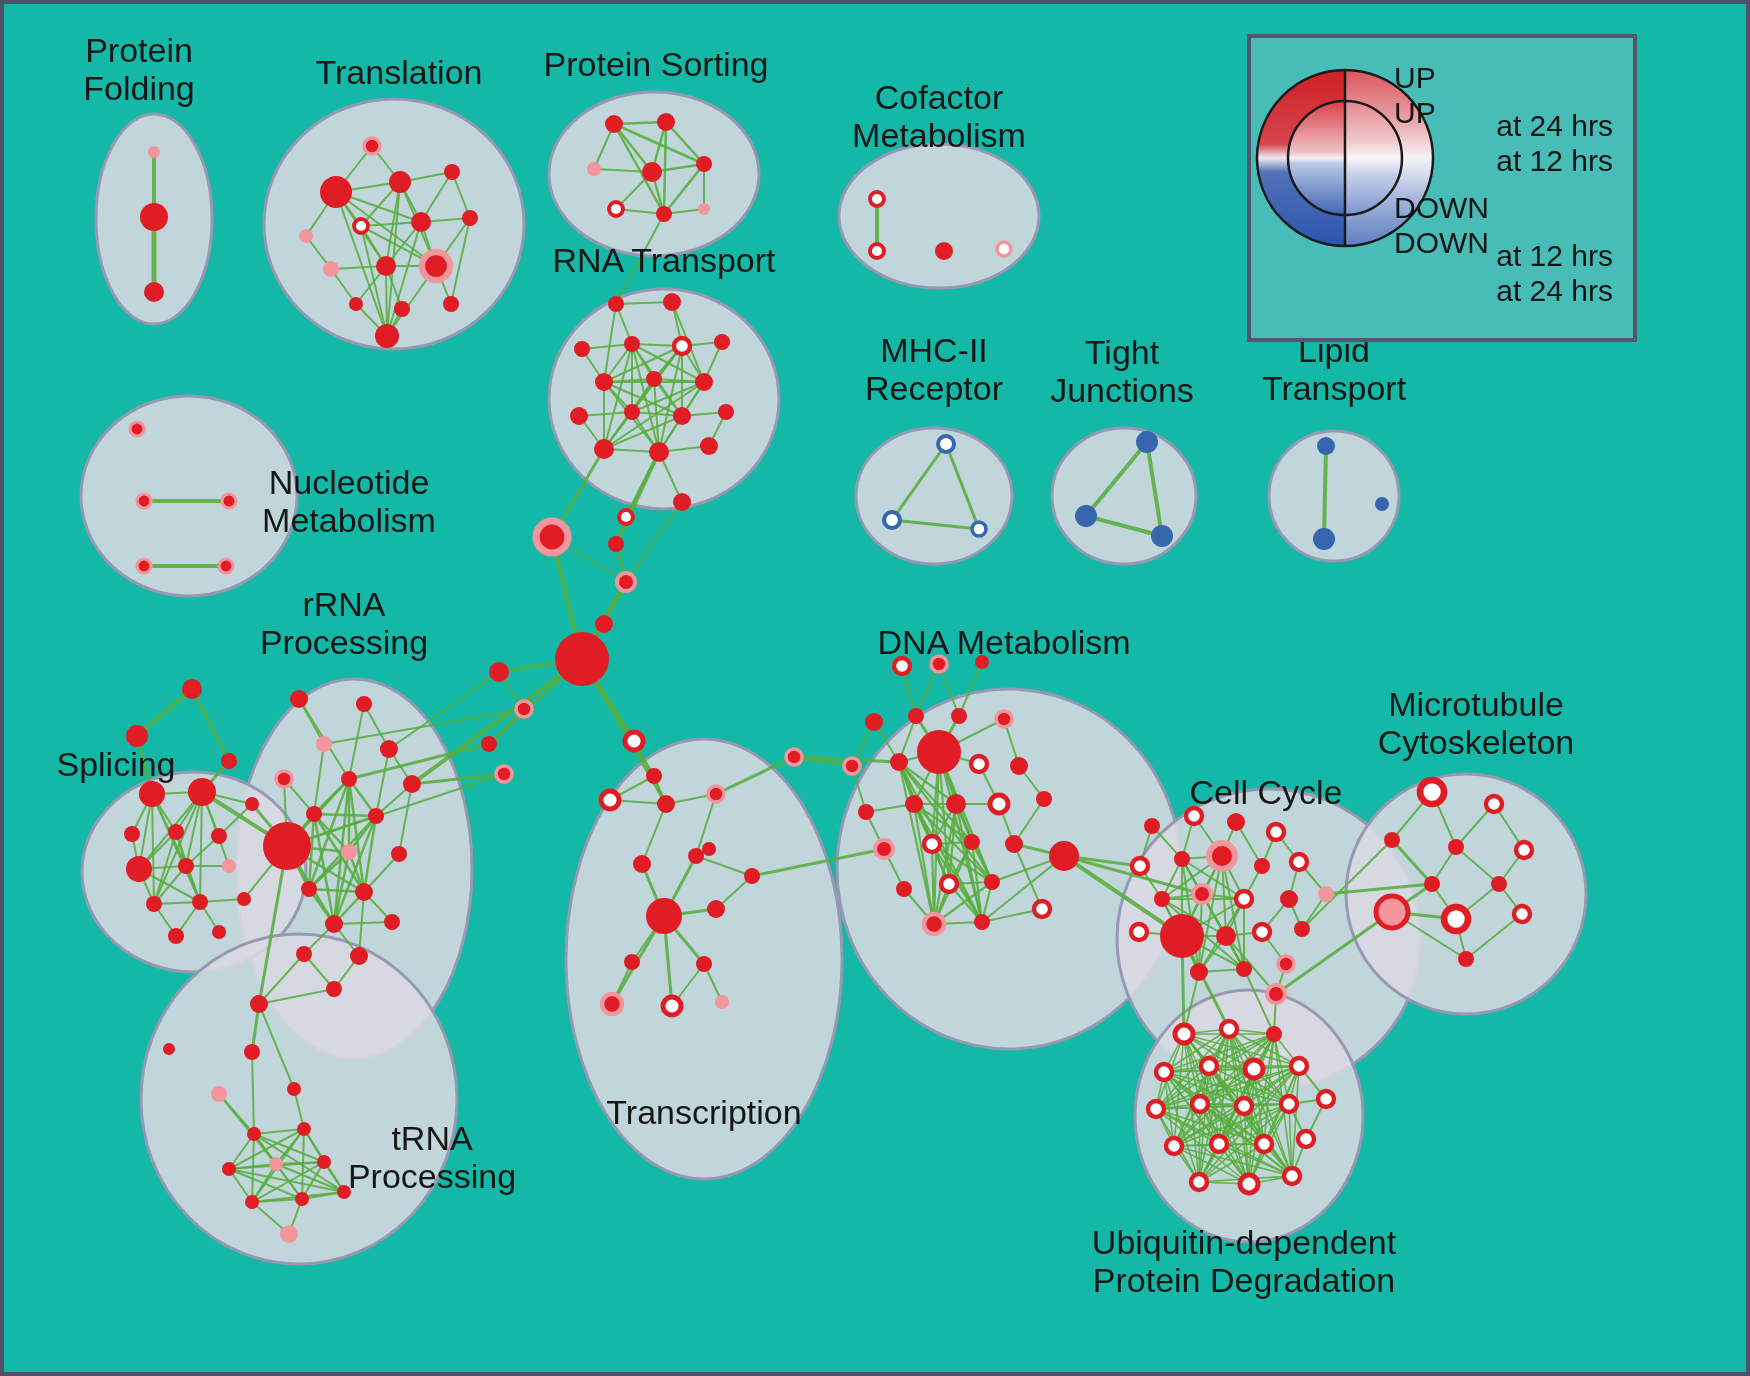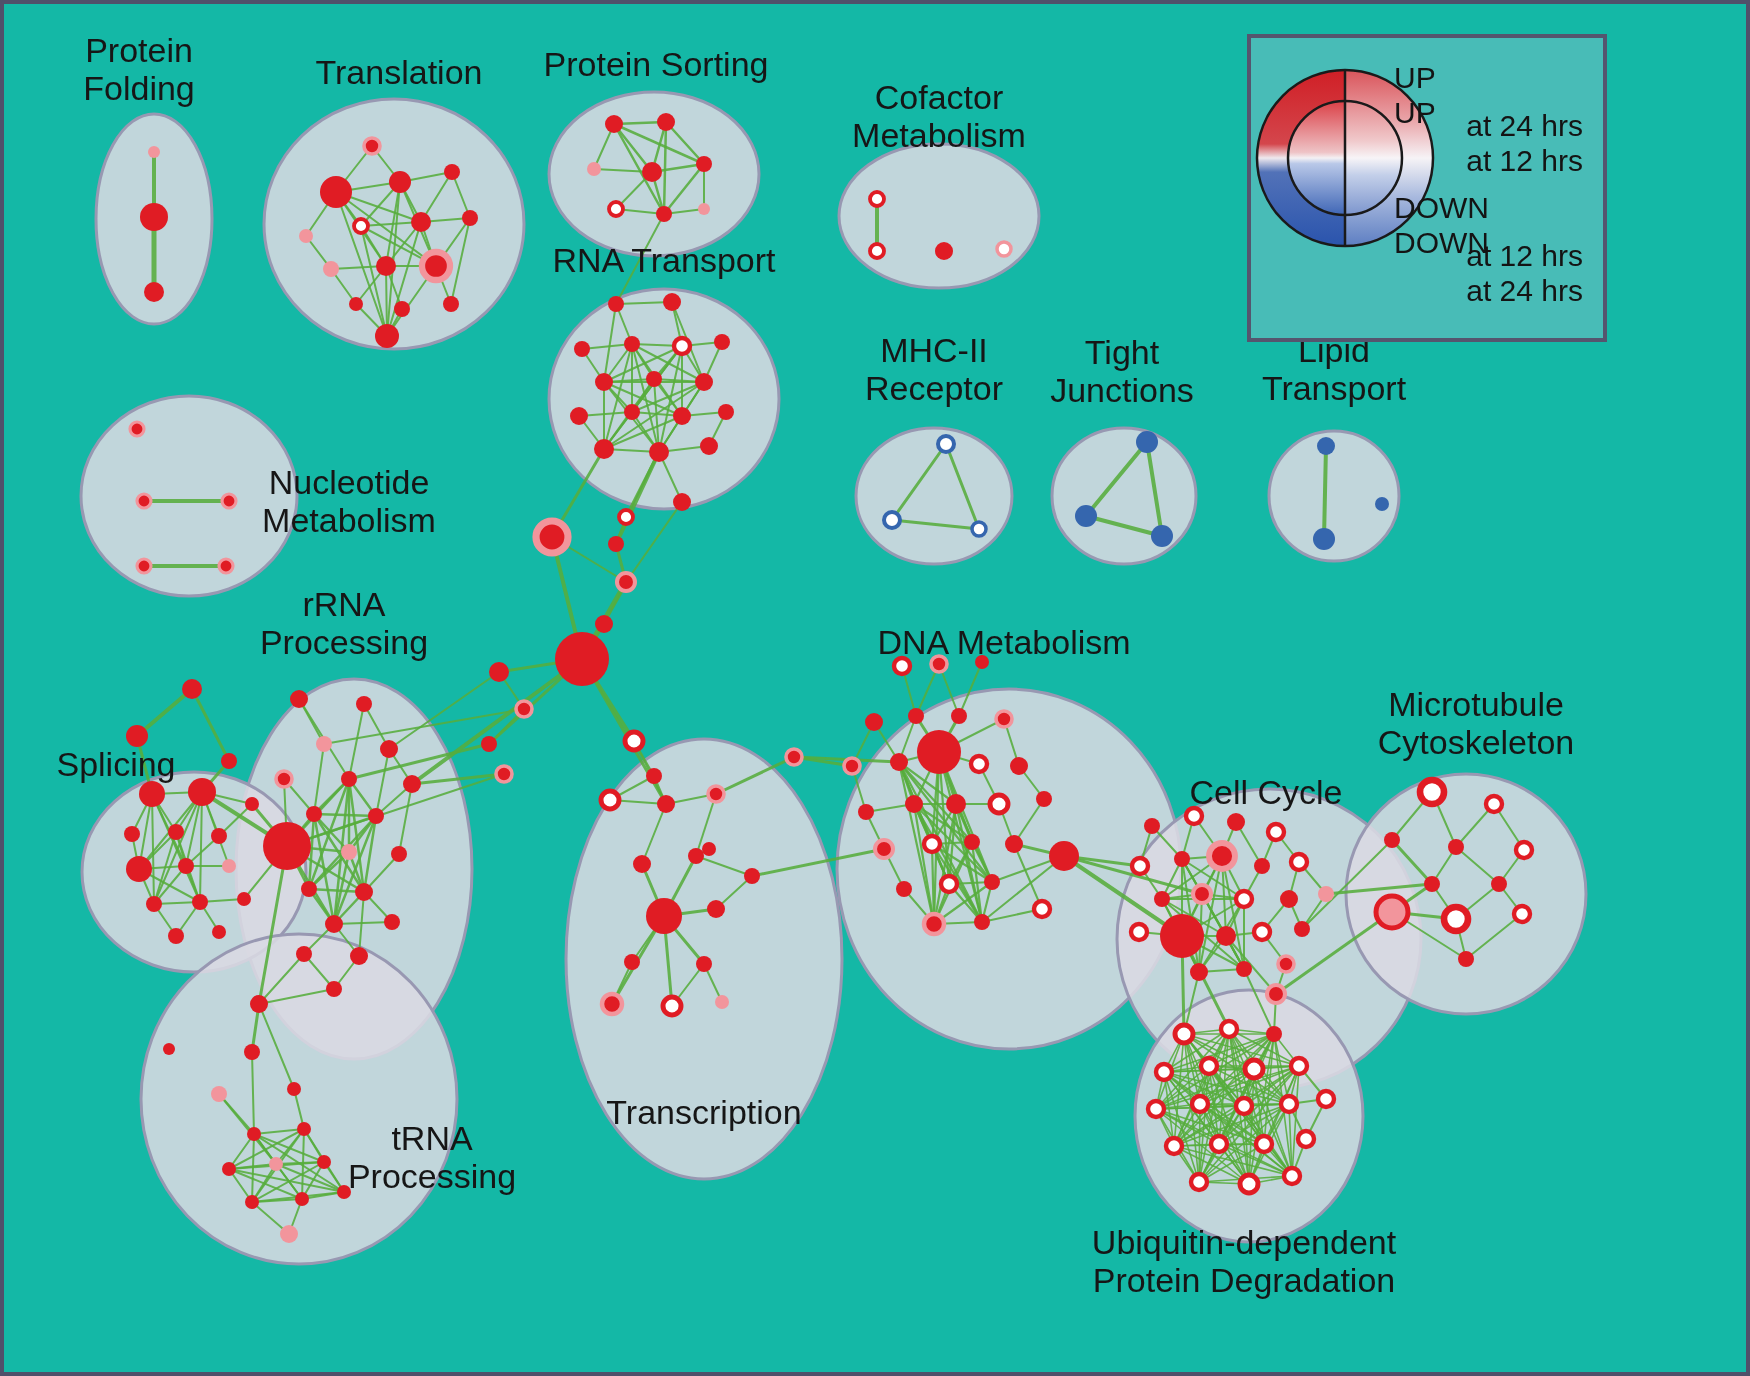--- a/index.html
+++ b/index.html
@@ -1,20 +1,20 @@
 <!DOCTYPE html>
 <html><head>
 <meta charset="utf-8">
 <style>
   html,body{margin:0;padding:0;background:#c5c6df;}
   .stage{position:relative;width:1750px;height:1376px;background:#14b8a6;
          border:4px solid #50506a;box-sizing:border-box;overflow:hidden;
          font-family:"Liberation Sans", sans-serif;}
   #net{position:absolute;left:0;top:0;}
-  .legend{position:absolute;left:1243px;top:30px;width:360px;height:308px;
+  .legend{position:absolute;left:1243px;top:30px;width:390px;height:308px;
           border:4px solid #55556e;box-sizing:border-box;background:rgba(197,198,223,0.3);}
   .legend-glyph{position:absolute;left:0;top:0;}
   .lrow{position:absolute;left:0;right:0;height:34px;font-size:30px;color:#141414;}
   .ldir{position:absolute;left:143px;white-space:nowrap;}
   .ltime{position:absolute;right:20px;white-space:nowrap;margin-top:48px;}
   .lcap{position:absolute;left:0;right:0;text-align:center;font-size:30px;color:#141414;white-space:nowrap;}
 </style>
 </head>
 <body>
 

